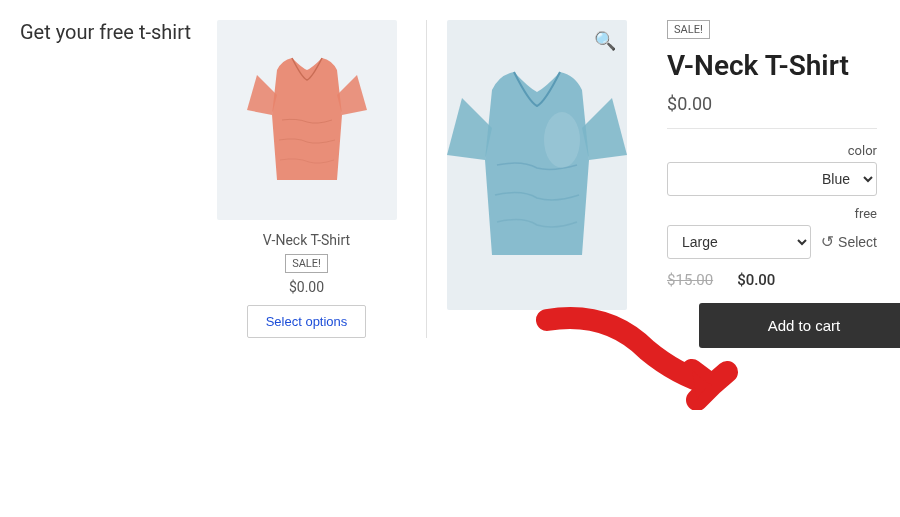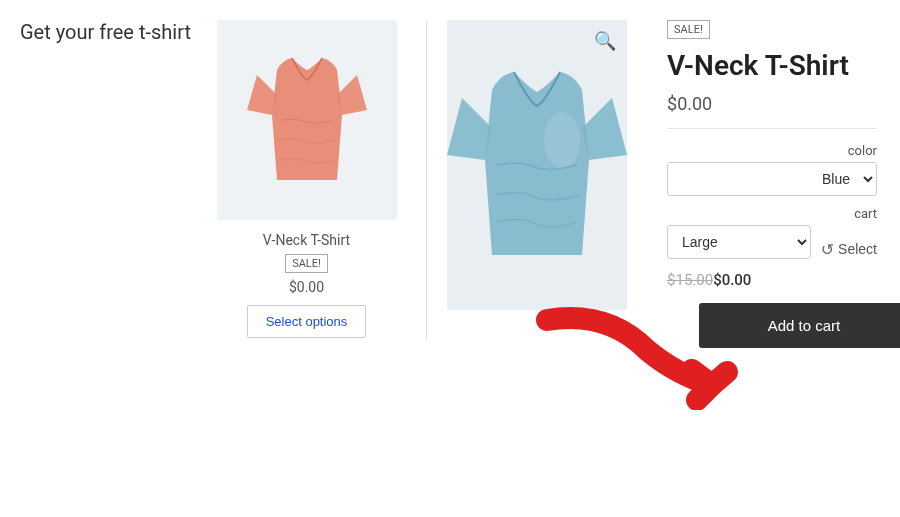--- a/index.html
+++ b/index.html
@@ -177,21 +177,21 @@
       font-size: 14px;
       color: #333;
       background: #fff;
       appearance: auto;
       cursor: pointer;
       text-align: right;
     }
 
     .size-row {
       display: flex;
-      align-items: flex-end;
+      align-items: center;
       gap: 10px;
     }
 
     .size-select {
       flex: 1;
       padding: 7px 10px;
       border: 1px solid #ccc;
       border-radius: 3px;
       font-size: 14px;
       color: #333;
@@ -213,21 +213,21 @@
     }
 
     .clear-icon {
       font-size: 16px;
       color: #666;
     }
 
     .price-row {
       display: flex;
       align-items: center;
-      gap: 0;
+      gap: 24px;
       margin-top: 2px;
     }
 
     .original-price {
       font-size: 15px;
       color: #aaa;
       text-decoration: line-through;
     }
 
     .sale-price {
@@ -326,21 +326,21 @@
       <div>
         <div class="option-label">color</div>
         <select class="option-select">
           <option>Blue</option>
           <option>Red</option>
           <option>Green</option>
         </select>
       </div>
 
       <div>
-        <div class="option-label">cart</div>
+        <div class="option-label">free</div>
         <div class="size-row">
           <select class="size-select">
             <option>Small</option>
             <option>Medium</option>
             <option selected="">Large</option>
             <option>X-Large</option>
           </select>
           <button class="clear-btn">
             <span class="clear-icon">↺</span>
             <span>Select</span>

